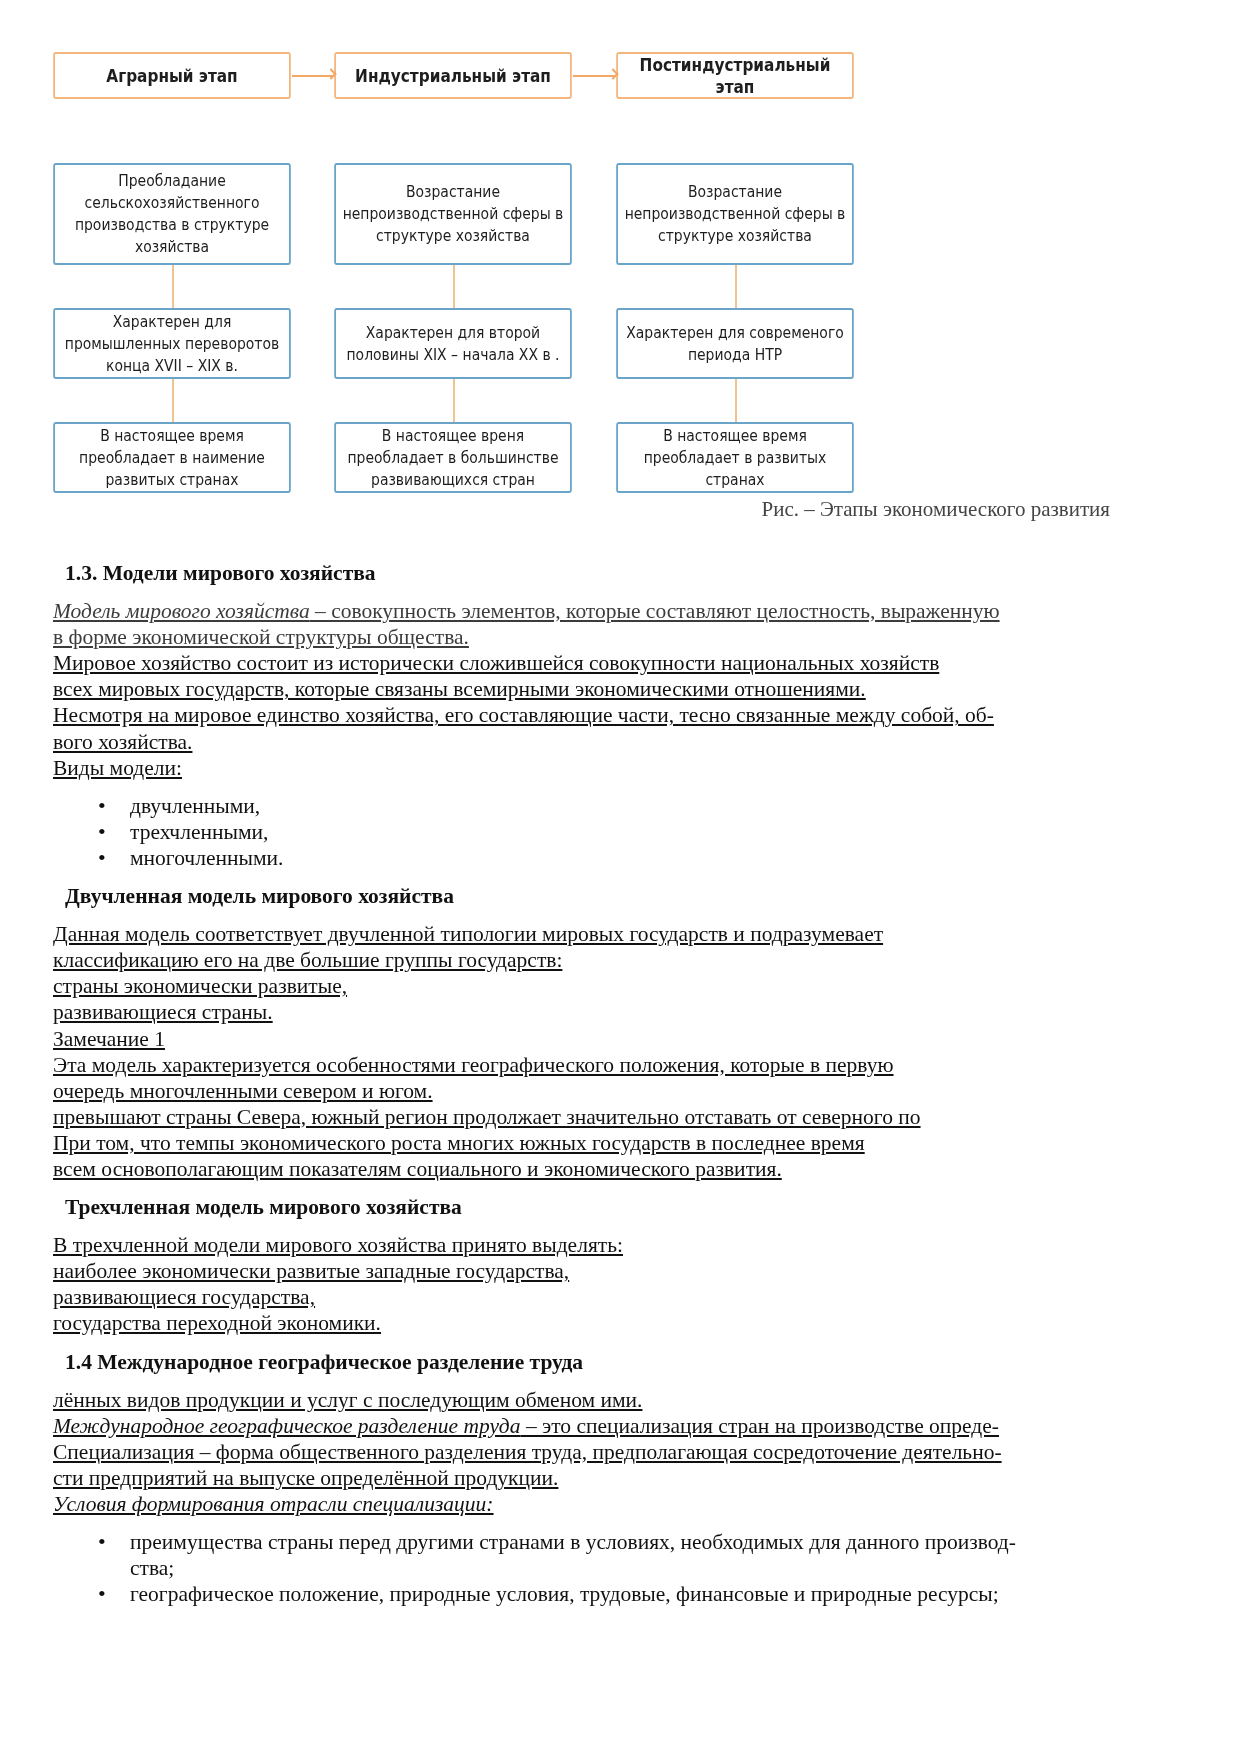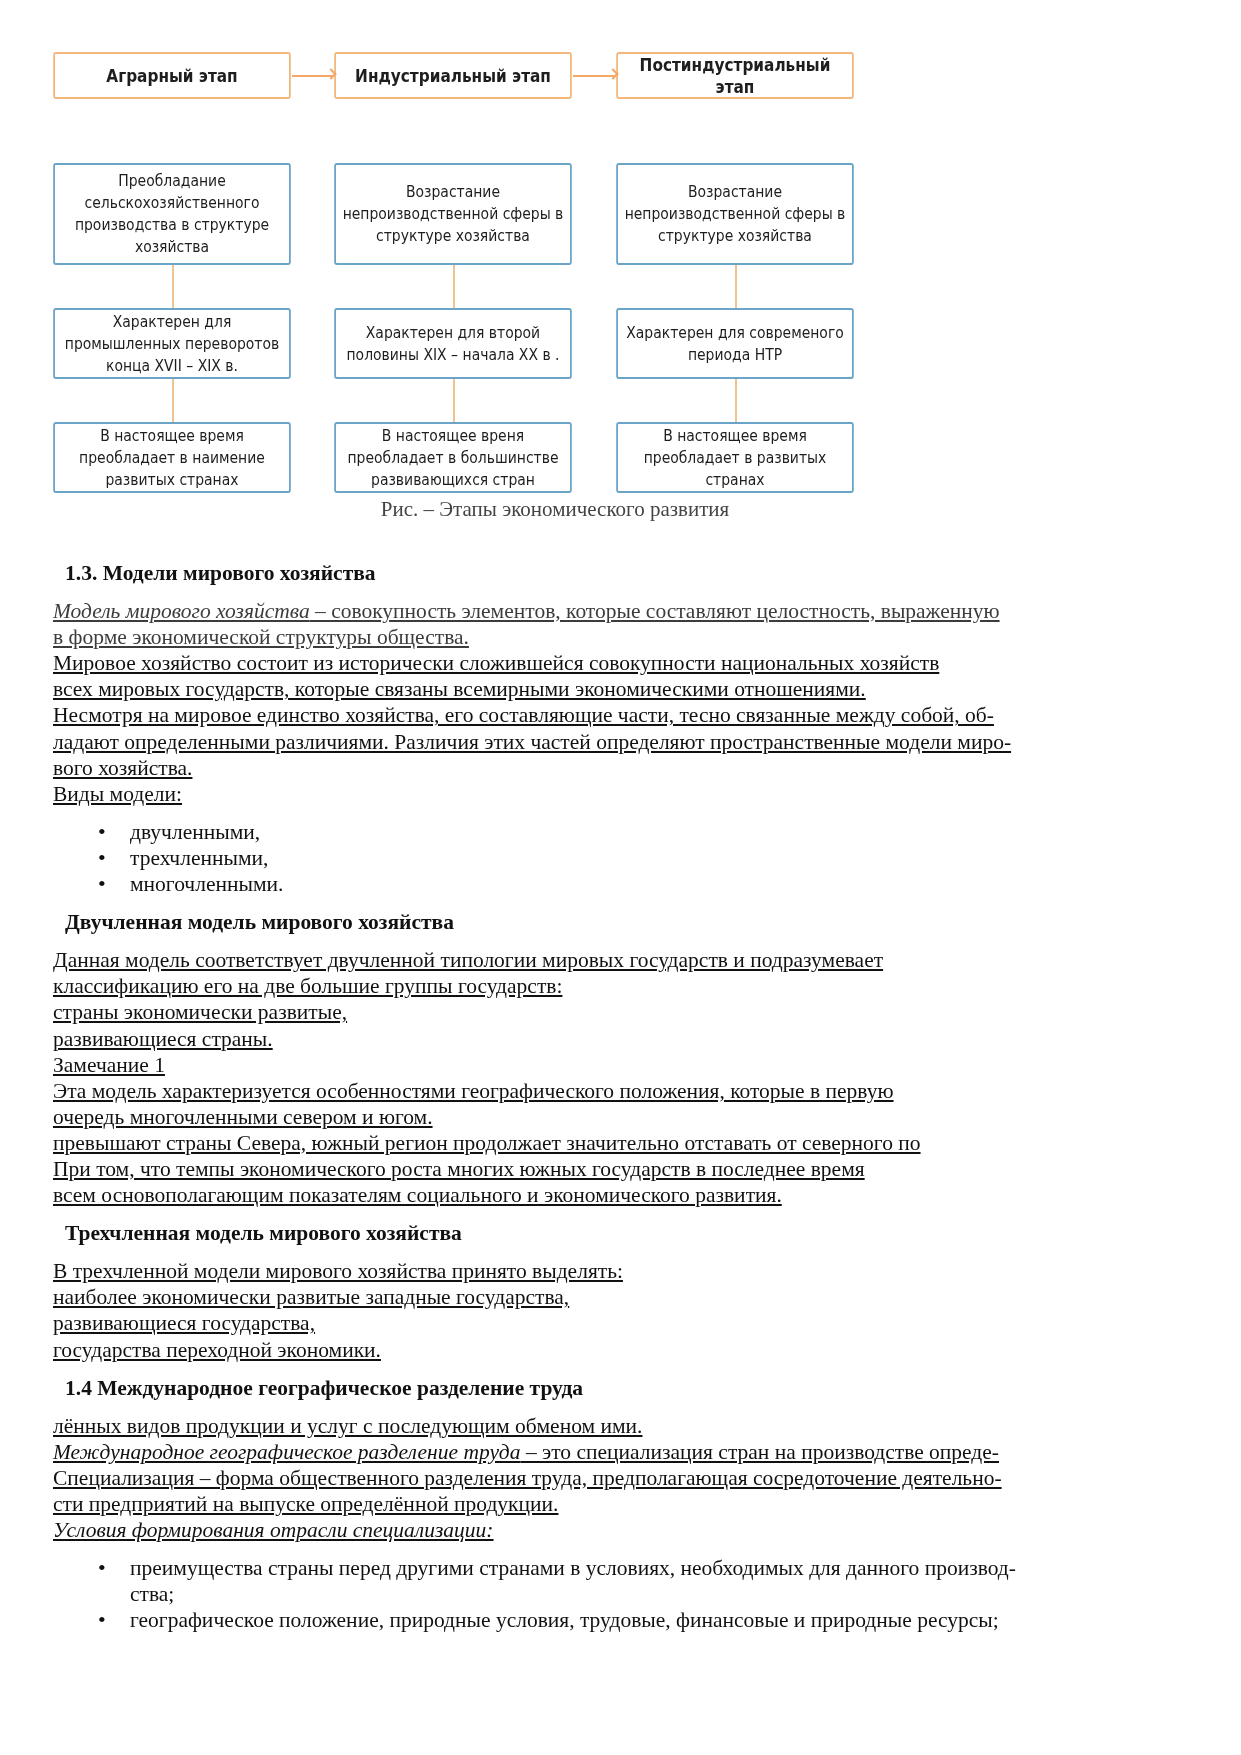--- a/index.html
+++ b/index.html
@@ -22,21 +22,21 @@
     .r2 { top: 308px; height: 71px; }
     .r3 { top: 422px; height: 71px; }
     .vline { position: absolute; width: 2px; background: #f0c490; }
     .harrow { position: absolute; height: 2px; background: #f3a868; top: 75px; }
     .harrow::after {
       content: ""; position: absolute; right: -1px; top: -5px;
       width: 8px; height: 8px; border-top: 2px solid #f3a868; border-right: 2px solid #f3a868;
       transform: rotate(45deg); box-sizing: border-box;
     }
     .caption {
-      position: absolute; top: 497px; left: 0; width: 1110px; text-align: center;
+      position: absolute; top: 497px; left: 0; width: 1110px; text-align: right;
       font-family: "Liberation Serif", serif; font-size: 21px; color: #444;
     }
     .text {
       position: absolute; left: 53px; top: 548px; width: 1120px;
       font-family: "Liberation Serif", serif; font-size: 21.5px; line-height: 26.1px; color: #111;
     }
     .text p { margin: 0; text-decoration: underline; }
     .text h3 { margin: 12px; font-size: 21.5px; font-weight: bold; line-height: 26.1px; }
     .text .gray { color: #3c3c3c; }
     .text em { font-style: italic; }
@@ -103,21 +103,20 @@
   <div class="caption">Рис. – Этапы экономического развития</div>
 </div>
 
 <div class="text">
   <h3>1.3. Модели мирового хозяйства</h3>
   <p class="gray"><em>Модель мирового хозяйства</em><span> – совокупность элементов, которые составляют целостность, выраженную</span></p>
   <p class="gray">в форме экономической структуры общества.</p>
   <p>Мировое хозяйство состоит из исторически сложившейся совокупности национальных хозяйств</p>
   <p>всех мировых государств, которые связаны всемирными экономическими отношениями.</p>
   <p>Несмотря на мировое единство хозяйства, его составляющие части, тесно связанные между собой, об-</p>
-  <p>ладают определенными различиями. Различия этих частей определяют пространственные модели миро-</p>
   <p>вого хозяйства.</p>
   <p>Виды модели:</p>
   <ul>
     <li>двучленными,</li>
     <li>трехчленными,</li>
     <li>многочленными.</li>
   </ul>
 
   <h3>Двучленная модель мирового хозяйства</h3>
   <p>Данная модель соответствует двучленной типологии мировых государств и подразумевает</p>

